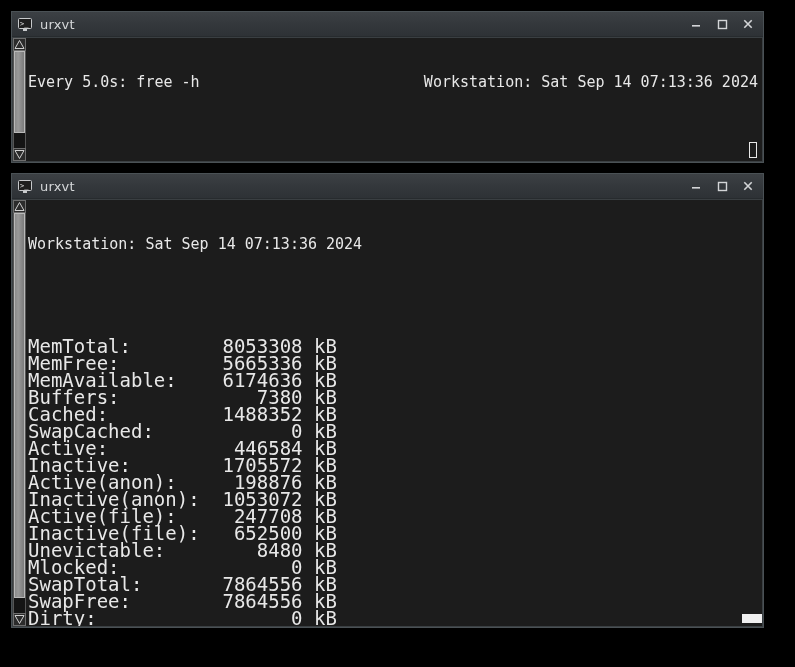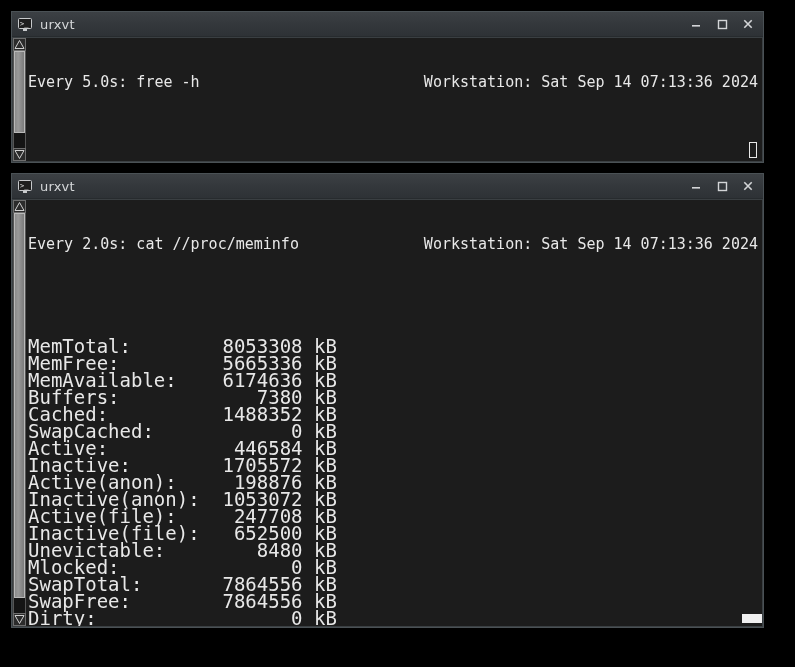--- a/index.html
+++ b/index.html
@@ -300,21 +300,20 @@
         </div>
         <div class="sb-arrow">
           <svg width="11" height="11" viewBox="0 0 11 11">
             <path d="M5.5 9.5 L1 1.5 L10 1.5 Z" fill="#2b2b2b" stroke="#cfcfcf" stroke-width="1"></path>
           </svg>
         </div>
       </div>
 
       <div class="term-screen">
         <div class="header-row">
-          <span>Every 2.0s: cat //proc/meminfo</span>
           <span>Workstation: Sat Sep 14 07:13:36 2024</span>
         </div>
         <div class="term-line"></div>
         <div id="meminfo-rows"><div class="term-line">MemTotal:        8053308 kB</div><div class="term-line">MemFree:         5665336 kB</div><div class="term-line">MemAvailable:    6174636 kB</div><div class="term-line">Buffers:            7380 kB</div><div class="term-line">Cached:          1488352 kB</div><div class="term-line">SwapCached:            0 kB</div><div class="term-line">Active:           446584 kB</div><div class="term-line">Inactive:        1705572 kB</div><div class="term-line">Active(anon):     198876 kB</div><div class="term-line">Inactive(anon):  1053072 kB</div><div class="term-line">Active(file):     247708 kB</div><div class="term-line">Inactive(file):   652500 kB</div><div class="term-line">Unevictable:        8480 kB</div><div class="term-line">Mlocked:               0 kB</div><div class="term-line">SwapTotal:       7864556 kB</div><div class="term-line">SwapFree:        7864556 kB</div><div class="term-line">Dirty:                 0 kB</div></div>
         <div class="cursor-block" style="left:716px; top:414px;"></div>
       </div>
 
     </div>
   </div>
 

